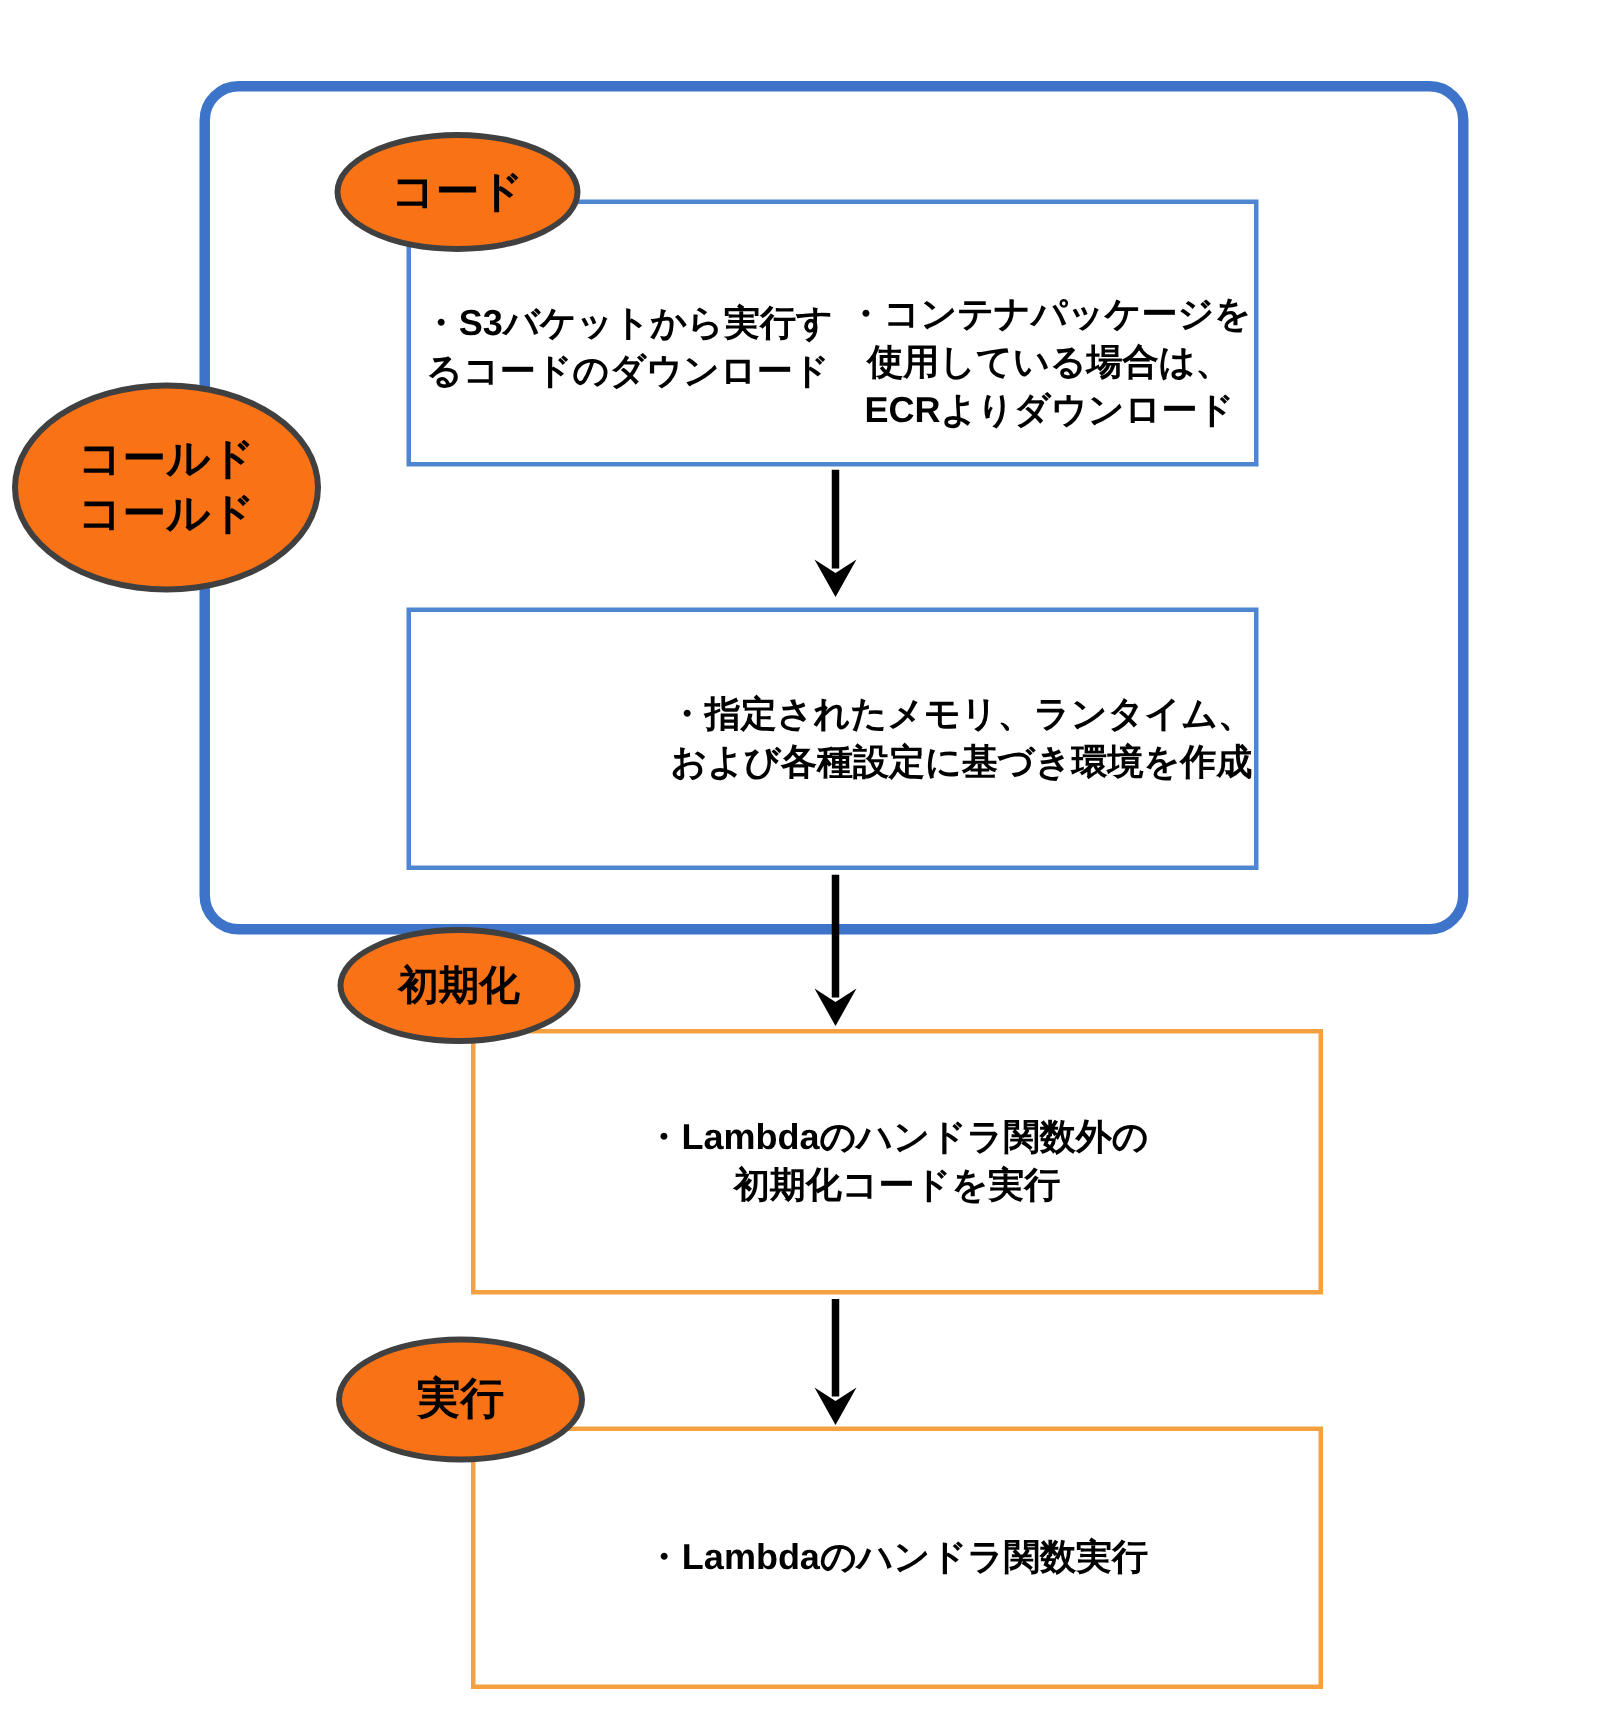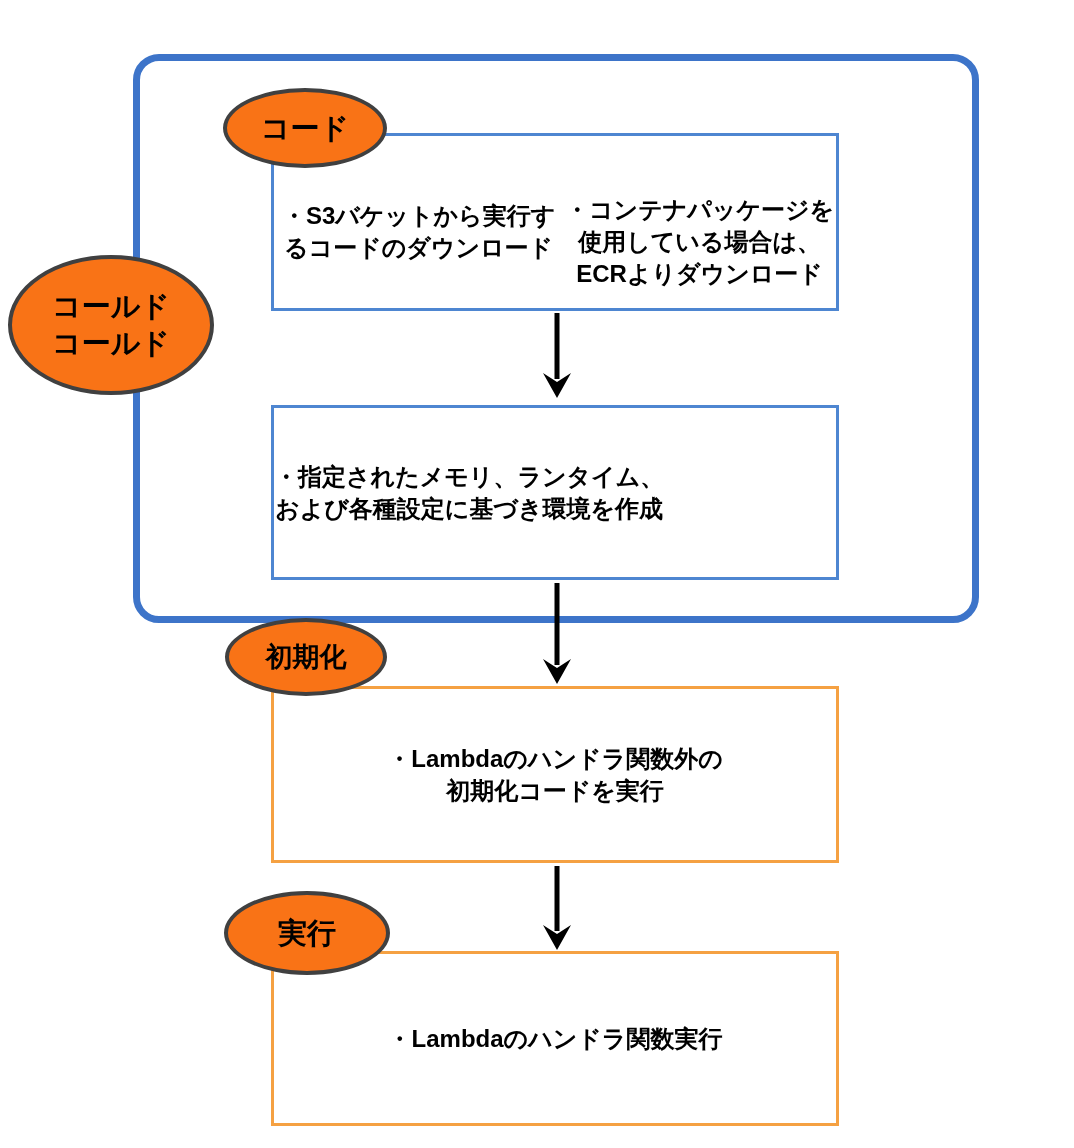--- a/index.html
+++ b/index.html
@@ -34,24 +34,24 @@
     flex-direction: row;
     align-items: center;
     z-index: 2;
     color: var(--text, #000);
     font-weight: 700;
     font-size: 24px;
     line-height: 32px;
     text-align: center;
   }
   .stage-box.blue   { border: 3px solid var(--box-border-blue, #4E86D1); }
-  .stage-box.orange { border: 3px solid var(--box-border-orange, #F5A142); }
+  .stage-box.orange { border: 3px solid var(--box-border-orange, #F5A142); margin-left: 43px; }
   .box-code { left: 271px; top: 133px; height: 178px; justify-content: flex-start; padding-top: 20px; }
   .box-code .para + .para { margin-top: 20px; }
-  .box-env  { left: 271px; top: 405px; height: 175px; justify-content: flex-start; }
+  .box-env  { left: 271px; top: 405px; height: 175px; justify-content: flex-end; }
   .box-init { left: 271px; top: 686px; height: 177px; justify-content: center; }
   .box-exec { left: 271px; top: 951px; height: 175px; justify-content: center; align-items: center; }
   .ellipse {
     position: absolute;
     border: 4px solid var(--ellipse-border, #404040);
     border-radius: 50%;
     background: #f97316;
     box-sizing: border-box;
     display: flex;
     flex-direction: column;

